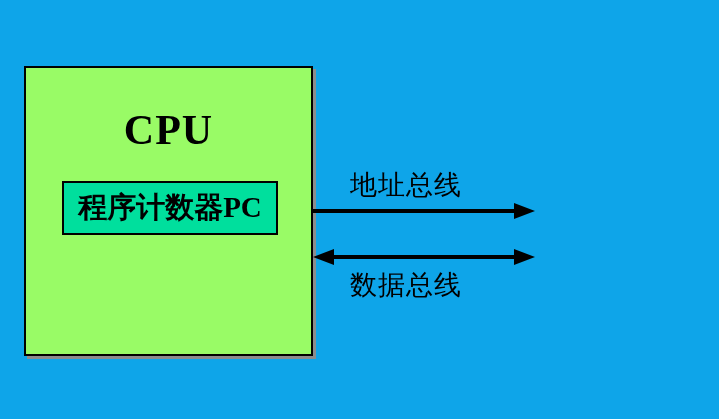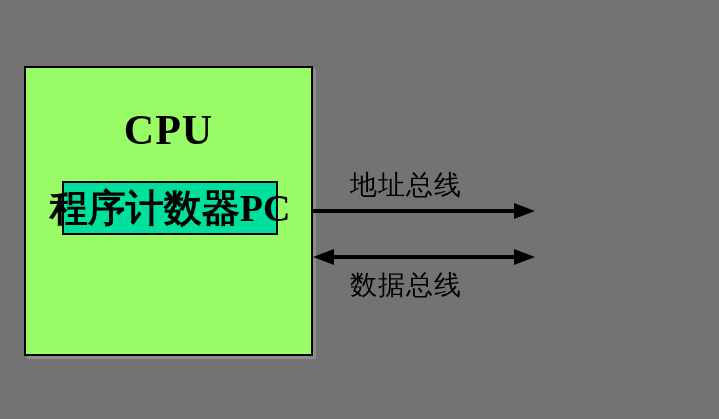--- a/index.html
+++ b/index.html
@@ -8,21 +8,21 @@
     width: 719px;
     height: 419px;
     background: #FFFFFF;
     overflow: hidden;
     font-family: "Liberation Serif", "DejaVu Serif", serif;
   }
   .canvas {
     position: relative;
     width: 719px;
     height: 419px;
-    background: #737373;
+    background: #0ea5e9;
   }
   .box {
     position: absolute;
     border: 2px solid #000000;
     box-sizing: border-box;
     box-shadow: 3px 3px 0 0 #8C8C8C;
   }
   .cpu-box {
     left: 24px;
     top: 66px;
@@ -48,21 +48,21 @@
     width: 216px;
     height: 54px;
     background: #00DF9D;
     border: 2px solid #000000;
     box-sizing: border-box;
     display: flex;
     align-items: center;
     justify-content: center;
   }
   .pc-label {
-    font-size: 38px;
+    font-size: 29px;
     font-weight: bold;
     color: #000000;
     white-space: nowrap;
   }
   .memory-box {
     left: 535px;
     top: 21px;
     width: 153px;
     height: 372px;
     background: #CCFFFF;

